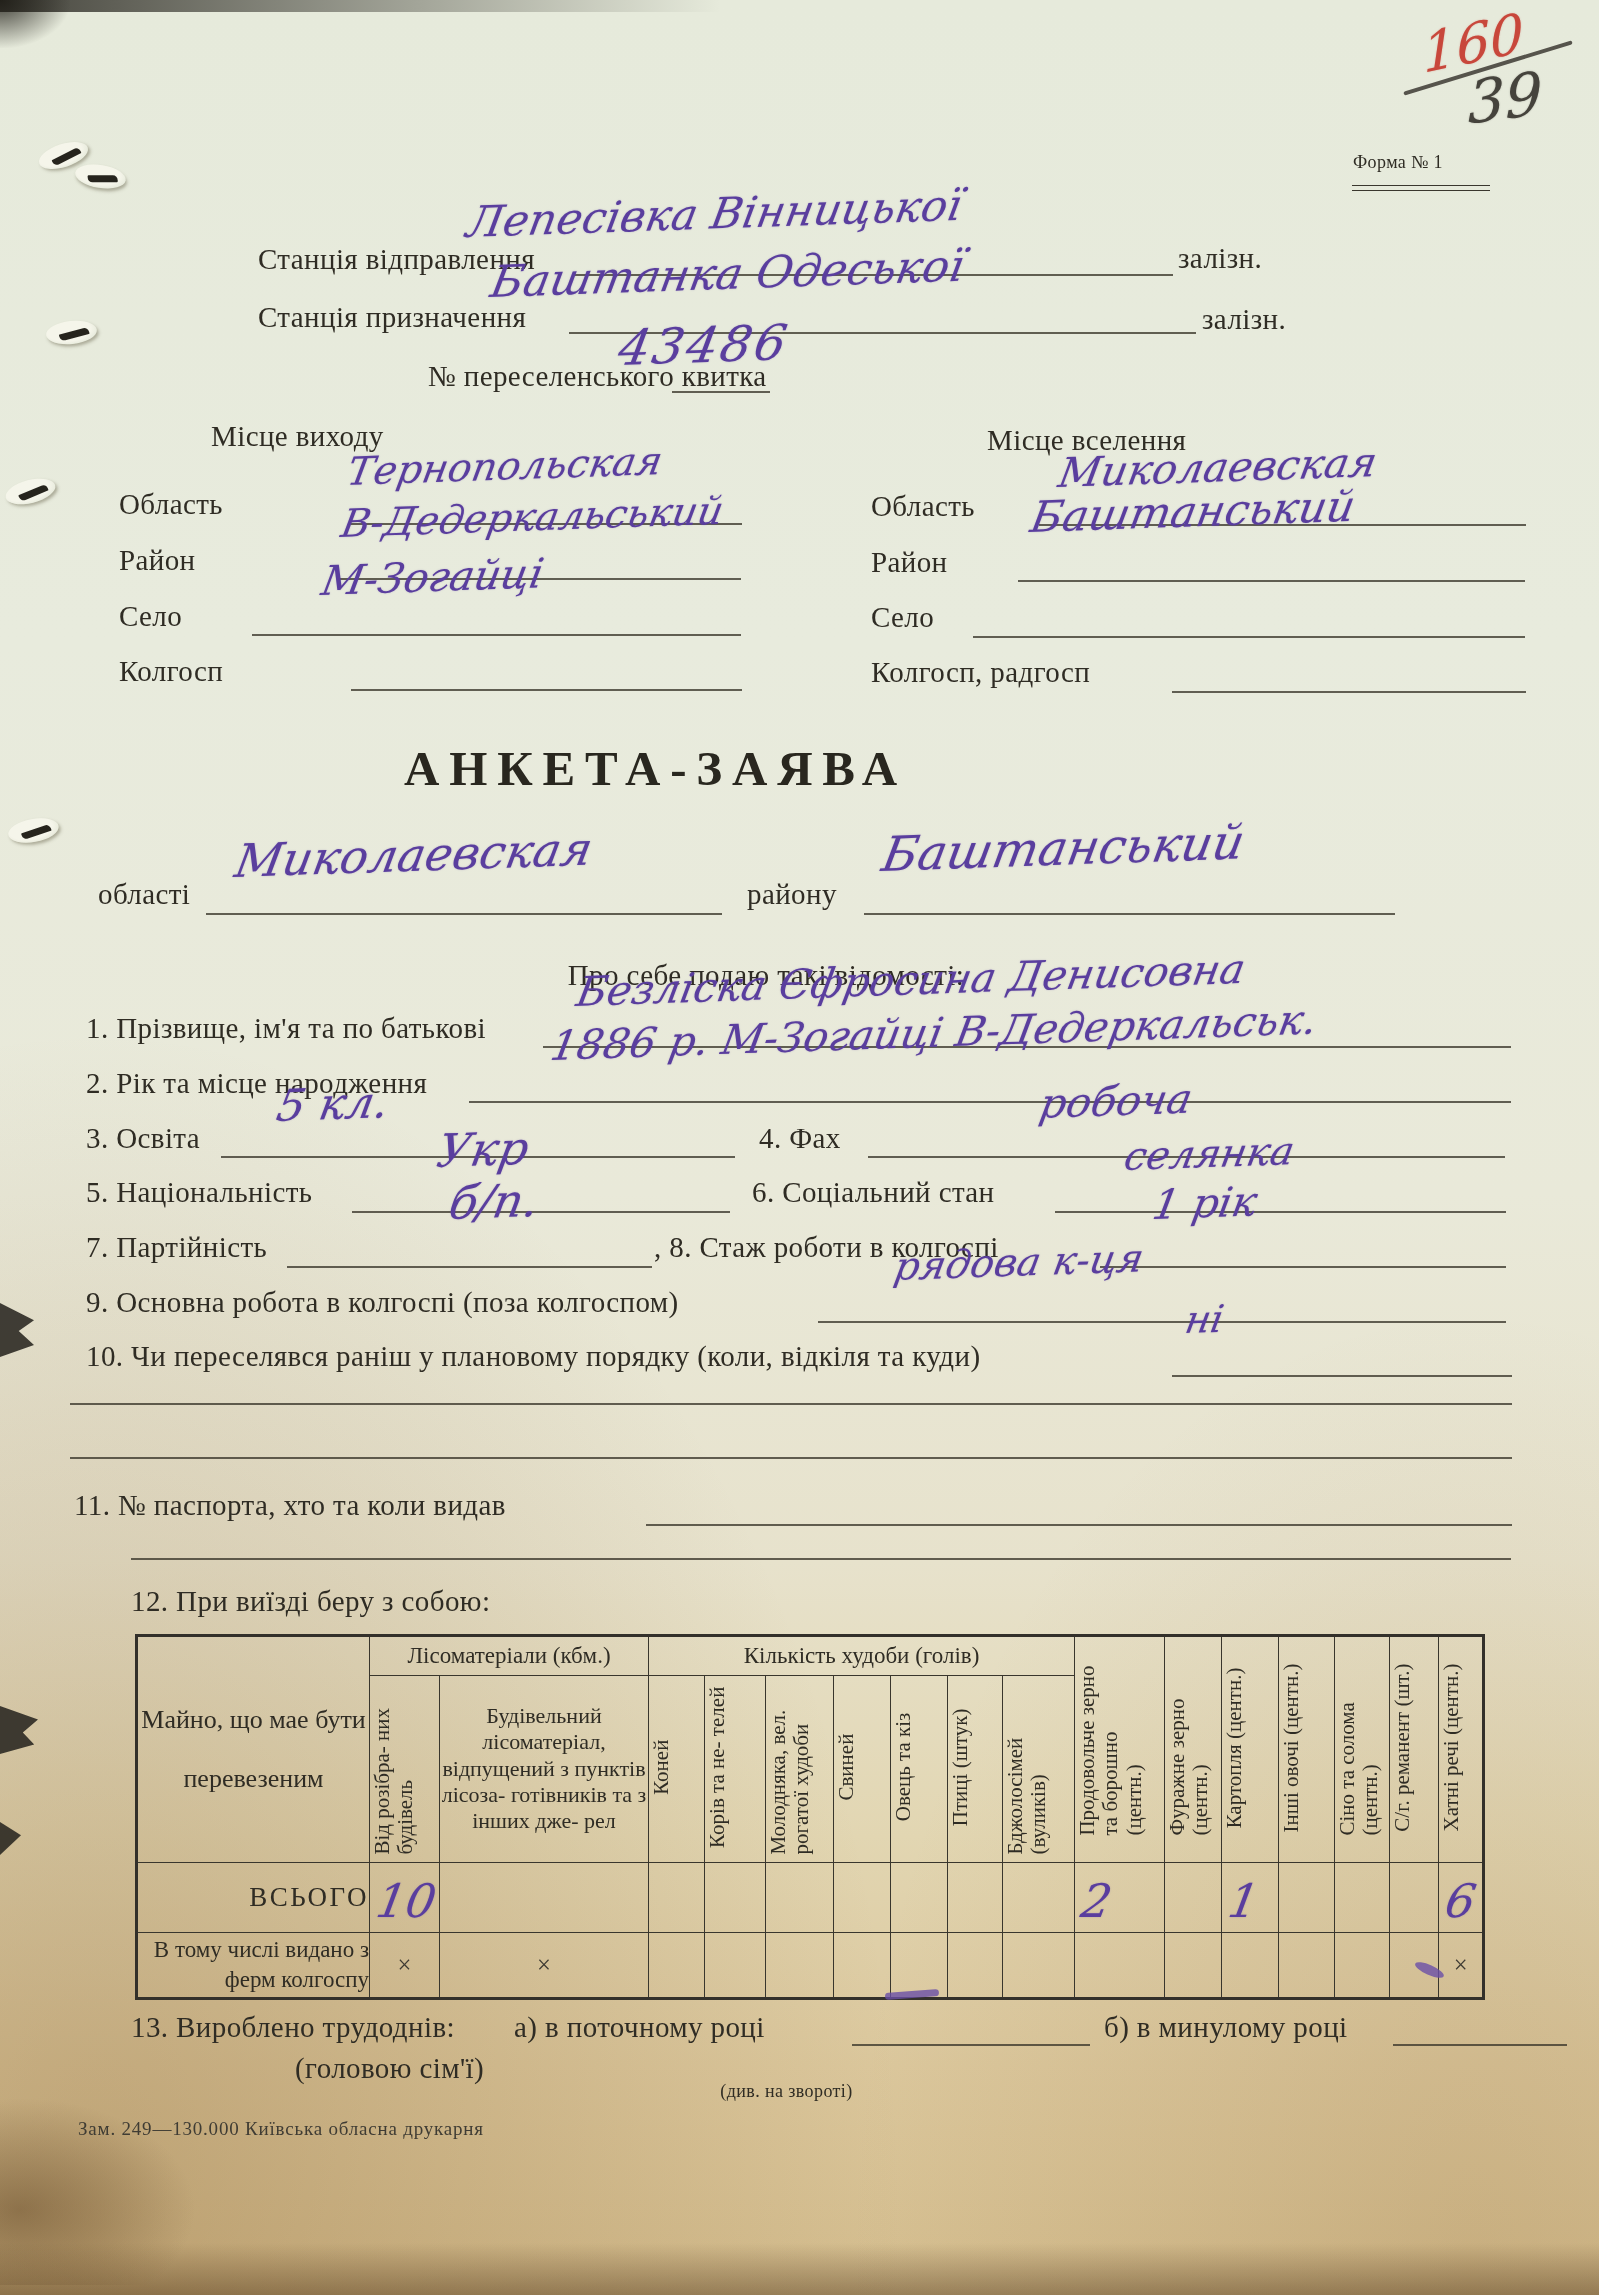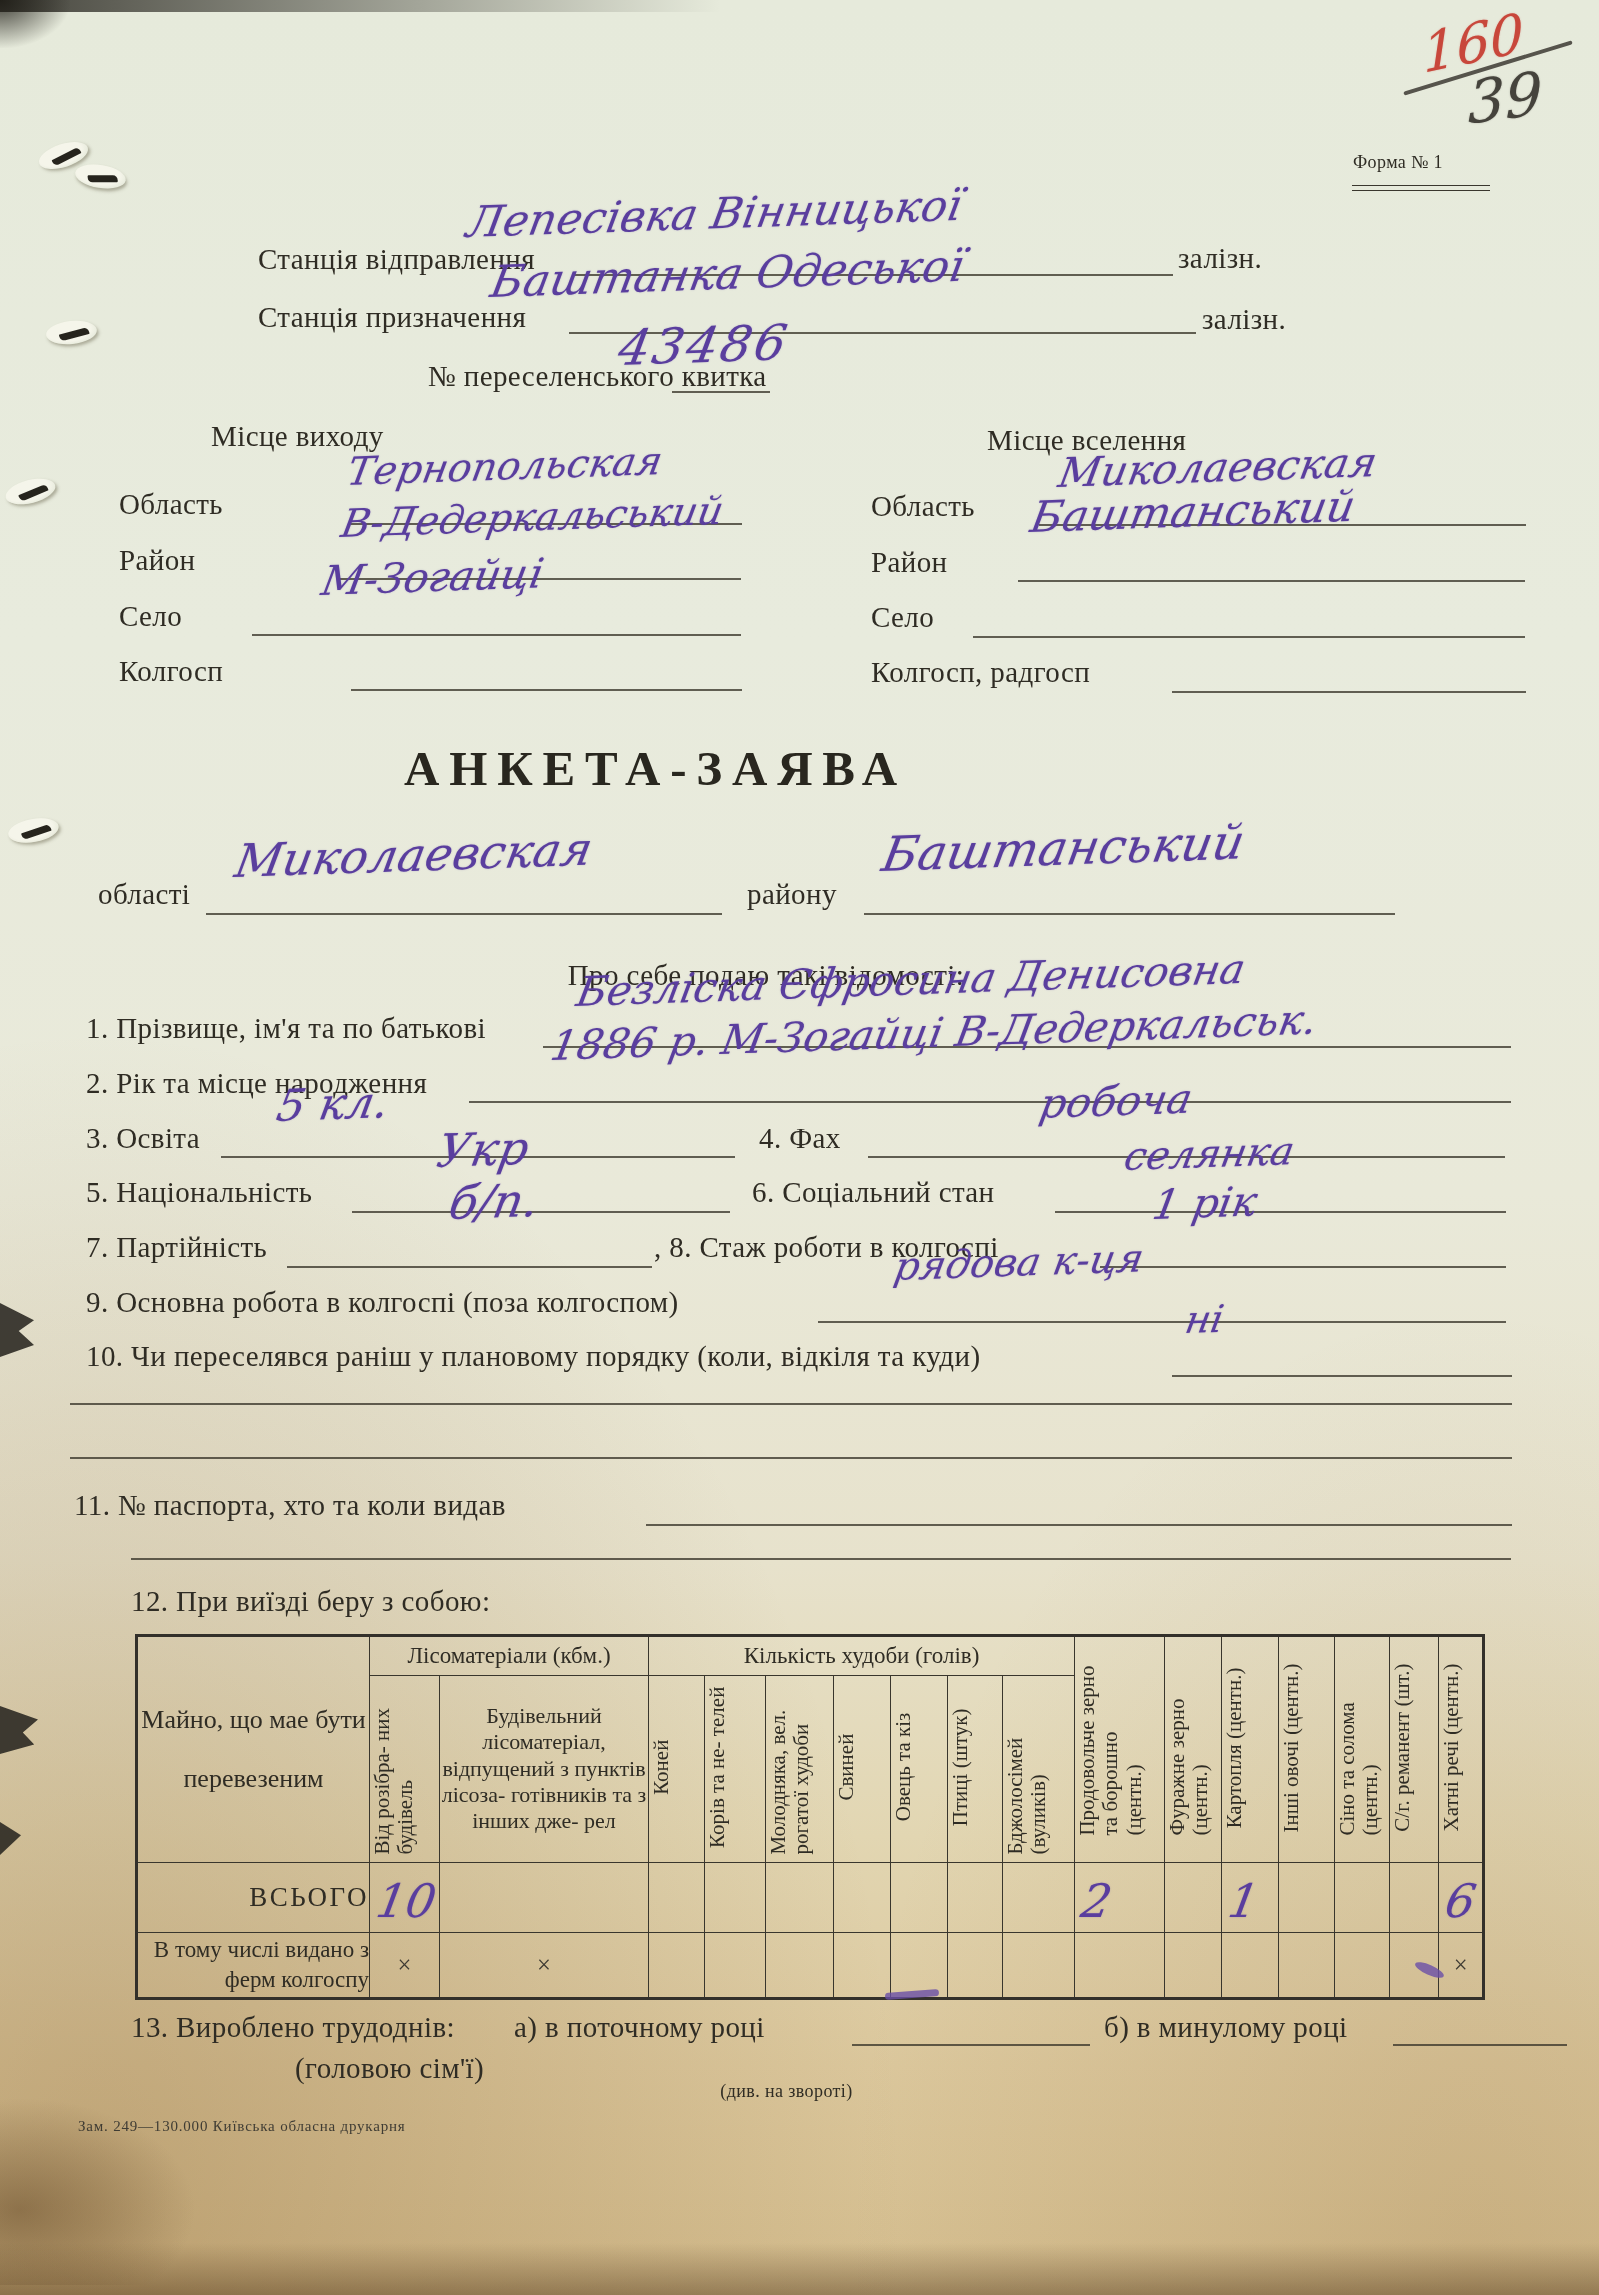--- a/index.html
+++ b/index.html
@@ -353,16 +353,16 @@
   <span class="abs lbl" style="left:131px;top:2011px;">13. Вироблено трудоднів:</span>
   <span class="abs lbl" style="left:514px;top:2011px;">а) в поточному році</span>
   <div class="abs rule" style="left:852px;top:2044px;width:238px;"></div>
   <span class="abs lbl" style="left:1104px;top:2011px;">б) в минулому році</span>
   <div class="abs rule" style="left:1393px;top:2044px;width:174px;"></div>
   <span class="abs lbl" style="left:295px;top:2052px;">(головою сім'ї)</span>
   <div class="abs center-wrap" style="left:0;top:2081px;width:1573px;">
     <span class="lbl sm">(див. на звороті)</span>
   </div>
 
-  <span class="abs lbl" style="left:78px;top:2118px;font-size:15px;letter-spacing:0.8px;color:#3f3c34;">Зам. 249—130.000  Київська обласна друкарня</span>
+  <span class="abs lbl" style="left:78px;top:2118px;font-size:19px;letter-spacing:0.8px;color:#3f3c34;">Зам. 249—130.000  Київська обласна друкарня</span>
 
 </div>
 
 
 </body></html>

